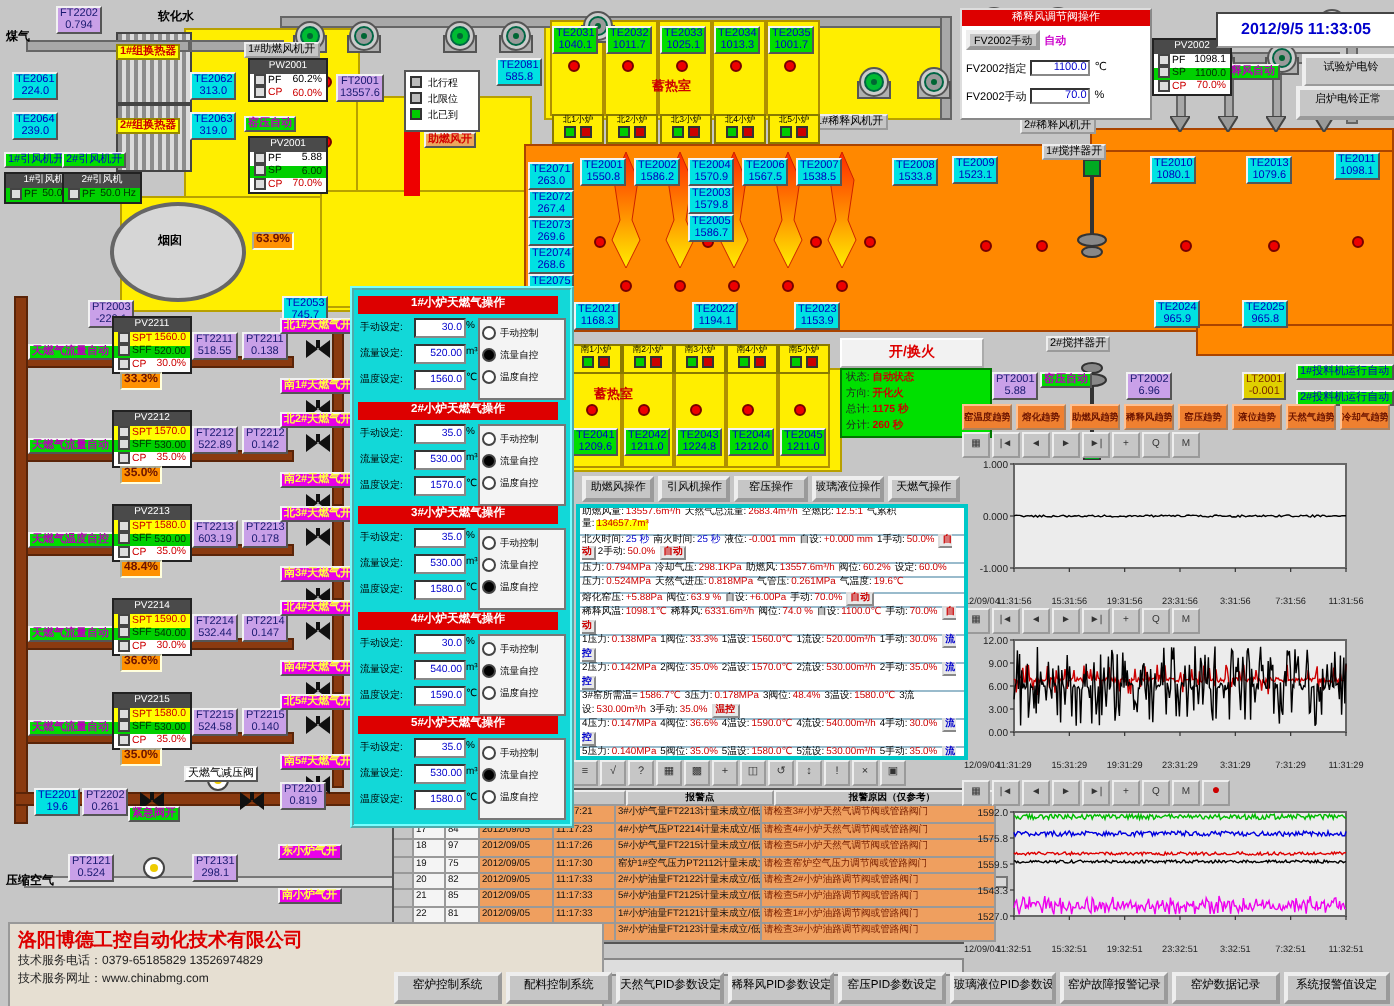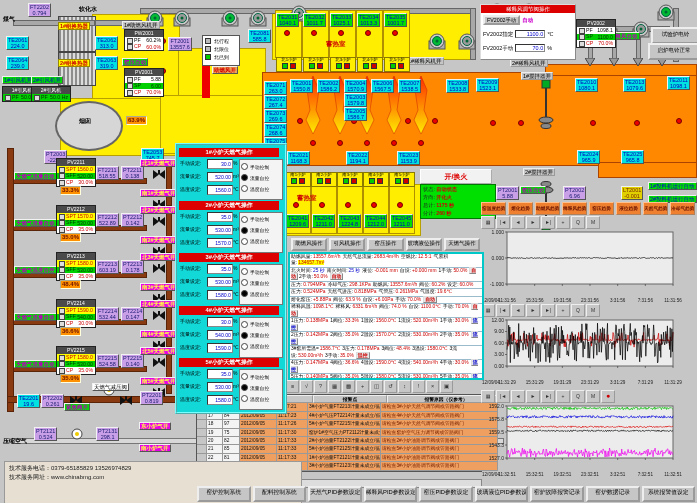--- a/index.html
+++ b/index.html
@@ -799,20 +799,21 @@
           <polygon points="12,0 6,4.5 12,9" fill="#111"></polygon>
           <rect x="5" y="0" width="2" height="4" fill="#111"></rect>
         </svg></div>
       <div class="valve" style="left: 153px; top: 388px;"><svg width="12" height="9">
           <polygon points="0,0 6,4.5 0,9" fill="#111"></polygon>
           <polygon points="12,0 6,4.5 12,9" fill="#111"></polygon>
           <rect x="5" y="0" width="2" height="4" fill="#111"></rect>
         </svg></div>
     </div>
 
+  <div class="datebox">2012/9/5 11:33:05</div>
 
   <div class="fvpanel">
     <div class="fvhd">稀释风调节阀操作</div>
     <div class="fvrow">
       <button class="gbtn2">FV2002手动</button>
       <span class="fvmode">自动</span>
     </div>
     <div class="fvrow">
       <span>FV2002指定</span>
       <span class="fvin">1100.0</span>
@@ -1233,16 +1234,17 @@
       <div class="gbtn" style="font-size: 5.8px;">天然气PID参数设定</div>
       <div class="gbtn" style="font-size: 5.8px;">稀释风PID参数设定</div>
       <div class="gbtn" style="font-size: 5.8px;">窑压PID参数设定</div>
       <div class="gbtn" style="font-size: 5.8px;">玻璃液位PID参数设定</div>
       <div class="gbtn" style="font-size: 5.8px;">窑炉故障报警记录</div>
       <div class="gbtn" style="font-size: 5.8px;">窑炉数据记录</div>
       <div class="gbtn" style="font-size: 5.8px;">系统报警值设定</div>
     </div>
 
   <div class="company">
+    <div class="nm">洛阳博德工控自动化技术有限公司</div>
     <div class="ln">技术服务电话：0379-65185829  13526974829</div>
     <div class="ln">技术服务网址：www.chinabmg.com</div>
   </div>
 </div>
 
 </body></html>

